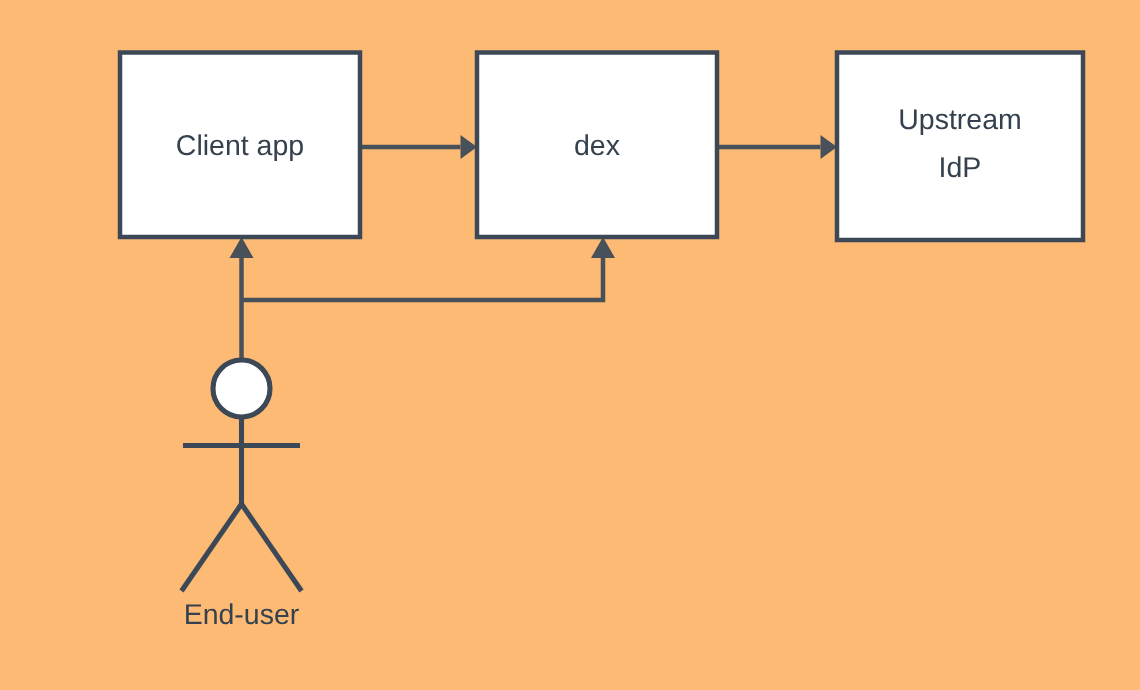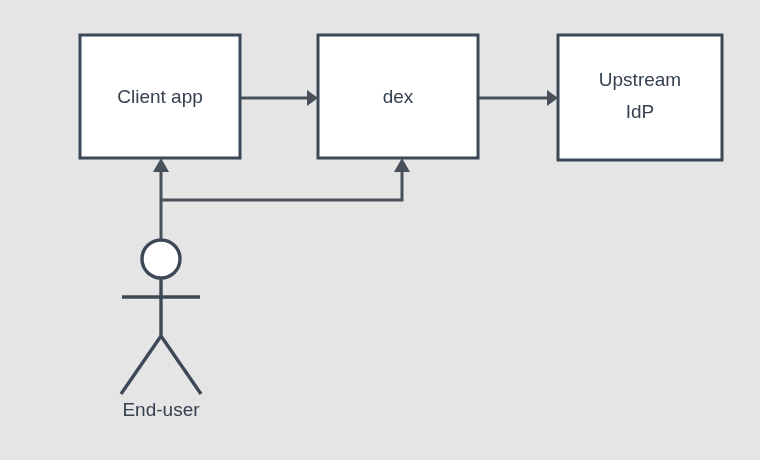--- a/index.html
+++ b/index.html
@@ -10,21 +10,21 @@
   body {
     width: 760px;
     height: 460px;
     font-family: "Liberation Sans", sans-serif;
     overflow: hidden;
   }
   #diagram-root {
     position: relative;
     width: 760px;
     height: 460px;
-    background: #e5e5e5;
+    background: #fdba74;
   }
   svg.canvas {
     position: absolute;
     left: 0;
     top: 0;
     width: 760px;
     height: 460px;
   }
   .node-box {
     fill: #ffffff;

